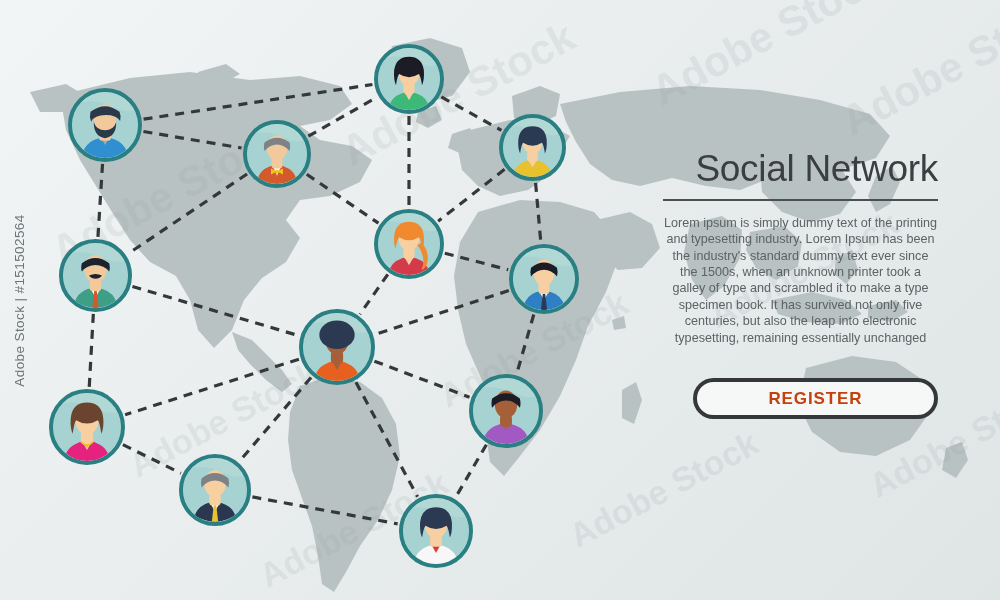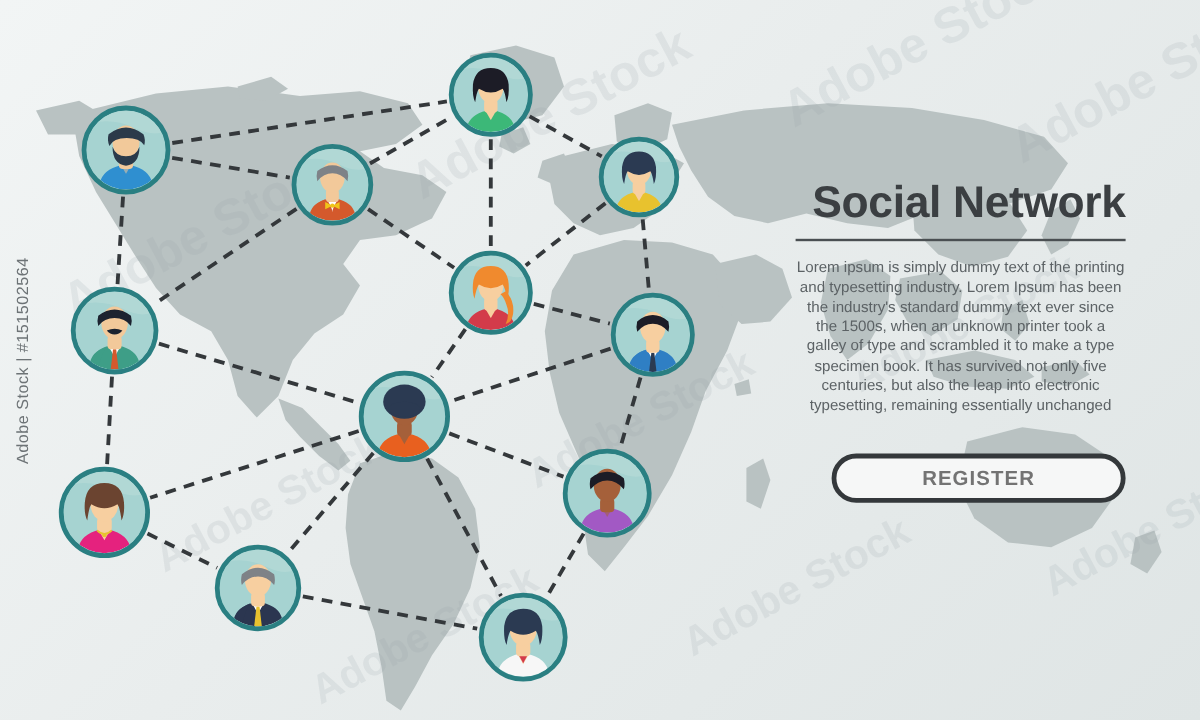--- a/index.html
+++ b/index.html
@@ -34,21 +34,21 @@
   
   #panel {
     position:absolute;
     right:62px;
     top:150px;
     width:275px;
     text-align:right;
   }
   #page-title {
     font-size:37px;
-    font-weight:bold;
+    font-weight:normal;
     color:#3b3f42;
     letter-spacing:-0.3px;
     line-height:1.05;
     white-space:nowrap;
   }
   #title-rule {
     height:2px;
     background:#4a4f52;
     margin-top:10px;
     margin-bottom:14px;
@@ -468,21 +468,21 @@
     </g>
   </svg>
       </div>
     </div>
 
   <div id="panel">
     <div id="page-title" style="color: rgb(59, 63, 66);">Social Network</div>
     <div id="title-rule"></div>
     <div id="panel-body" style="color: rgb(92, 98, 101);">Lorem ipsum is simply dummy text of the printing and typesetting industry. Lorem Ipsum has been the industry's standard dummy text ever since the 1500s, when an unknown printer took a galley of type and scrambled it to make a type specimen book. It has survived not only five centuries, but also the leap into electronic typesetting, remaining essentially unchanged</div>
     <div id="register-wrap">
-      <button id="register-button" style="color: #737373; border-color: rgb(52, 56, 59);">REGISTER</button>
+      <button id="register-button" style="color: #c2410c; border-color: rgb(52, 56, 59);">REGISTER</button>
     </div>
   </div>
 
   <div id="wm-side">
     <span>Adobe Stock | #151502564</span>
   </div>
 
 </div>
 
 </body></html>

